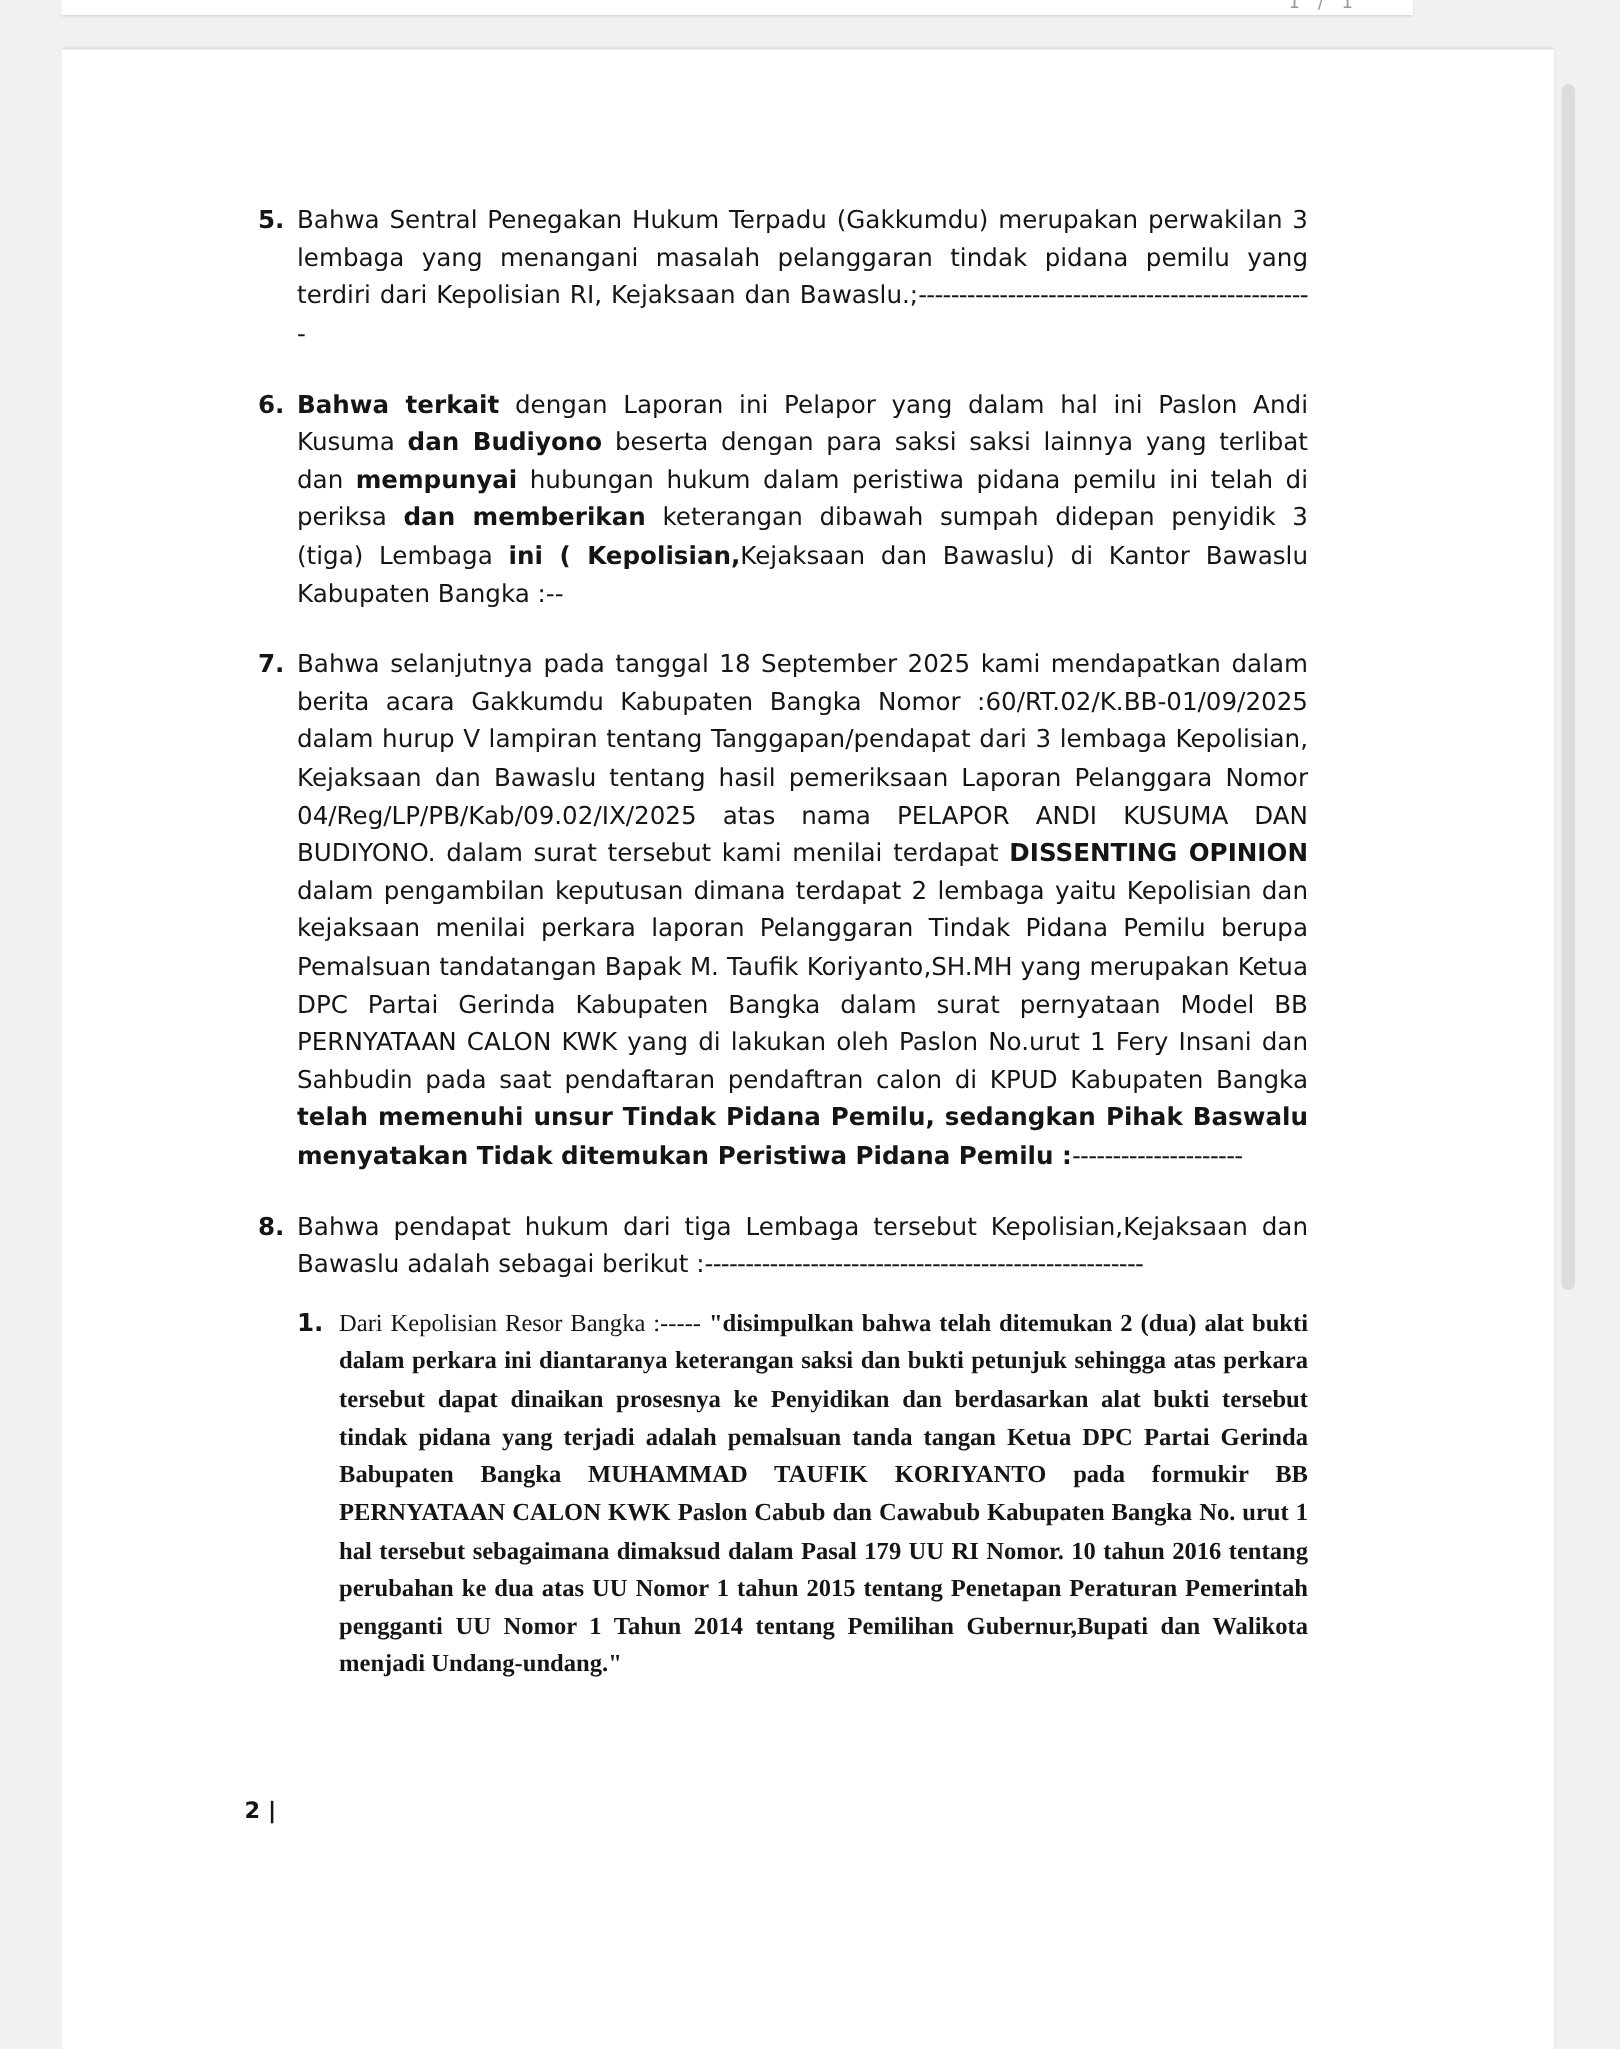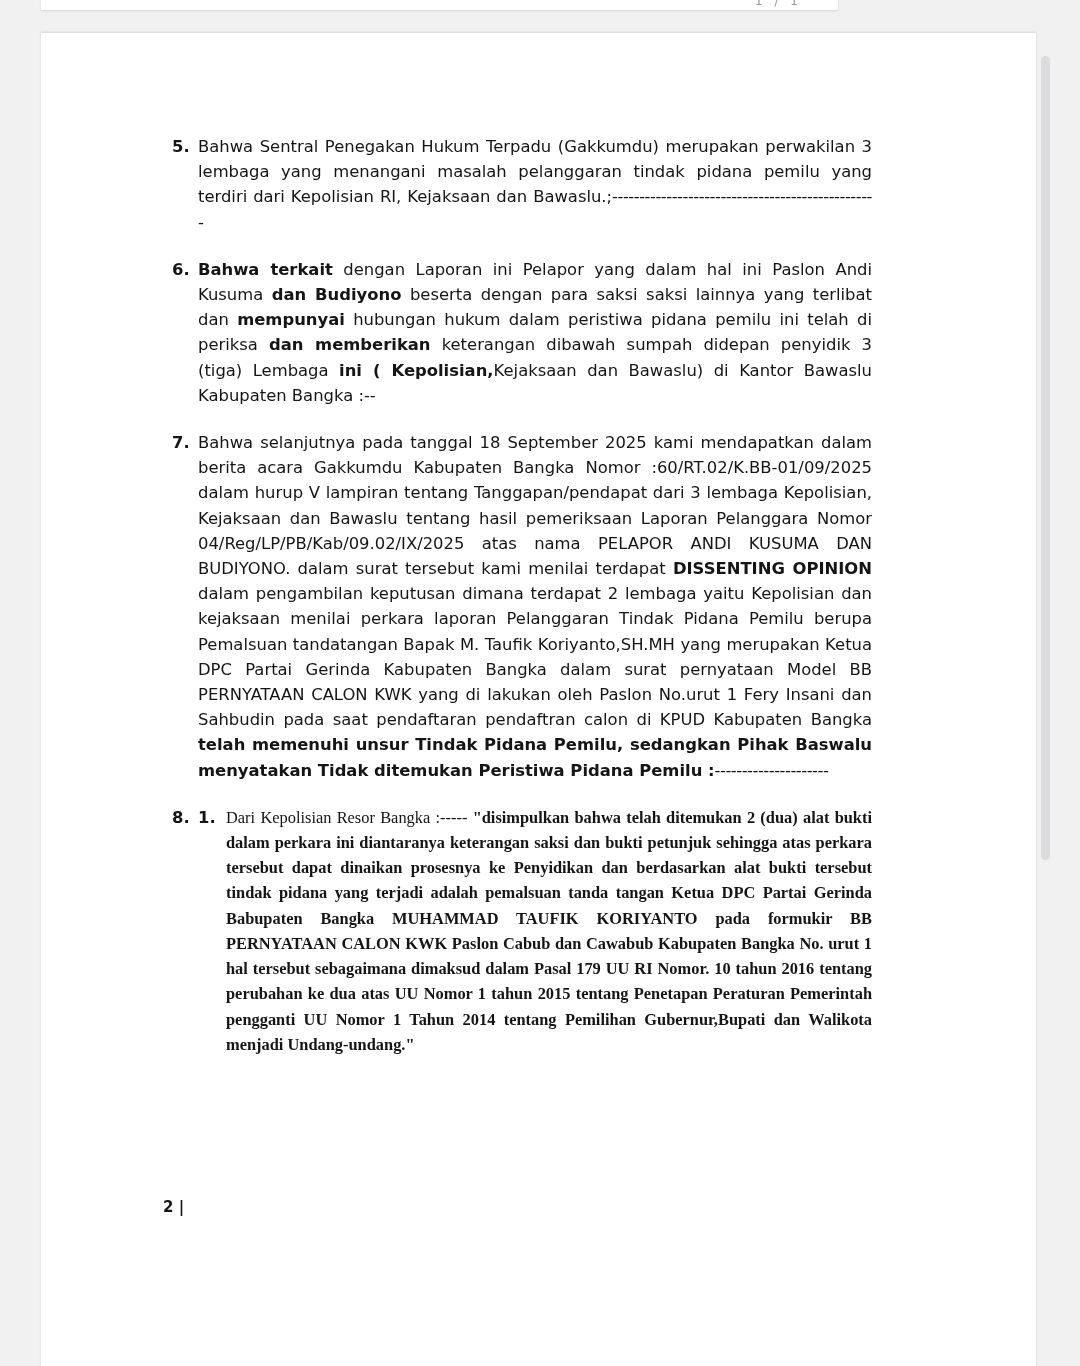--- a/index.html
+++ b/index.html
@@ -12,21 +12,21 @@
       background: #f1f1f1;
       position: relative;
       overflow: hidden;
       font-family: "DejaVu Sans", sans-serif;
       color: #151515;
     }
     .prev-page {
       position: absolute;
       left: 41px;
       top: 0;
-      width: 797px;
+      width: 901px;
       height: 10px;
       background: #ffffff;
       box-shadow: 0 1px 2px rgba(0,0,0,0.12);
     }
     .prev-page .prev-page-number {
       position: absolute;
       right: 36px;
       top: -6px;
       font-size: 12px;
       color: #9a9a9a;
@@ -130,20 +130,23 @@
 
     <div class="item">
       <span class="num">7.</span>
       <p>
         <span>Bahwa selanjutnya pada tanggal 18 September 2025 kami mendapatkan dalam berita acara Gakkumdu Kabupaten Bangka Nomor :60/RT.02/K.BB-01/09/2025 dalam hurup V lampiran tentang Tanggapan/pendapat dari 3 lembaga Kepolisian, Kejaksaan dan Bawaslu tentang hasil pemeriksaan Laporan Pelanggara Nomor 04/Reg/LP/PB/Kab/09.02/IX/2025 atas nama  PELAPOR ANDI KUSUMA DAN BUDIYONO. dalam surat tersebut kami menilai terdapat </span><span class="b">DISSENTING OPINION</span><span> dalam pengambilan keputusan dimana terdapat 2 lembaga yaitu Kepolisian dan kejaksaan menilai perkara laporan Pelanggaran Tindak Pidana Pemilu berupa Pemalsuan tandatangan Bapak M. Taufik Koriyanto,SH.MH yang merupakan Ketua DPC Partai Gerinda Kabupaten Bangka dalam surat pernyataan Model BB PERNYATAAN  CALON KWK yang di lakukan oleh Paslon No.urut 1 Fery Insani dan Sahbudin pada saat pendaftaran pendaftran calon di KPUD Kabupaten Bangka </span><span class="b">telah memenuhi unsur Tindak Pidana Pemilu, sedangkan Pihak Baswalu menyatakan Tidak ditemukan Peristiwa Pidana Pemilu :</span><span class="dash">---------------------</span>
       </p>
     </div>
 
     <div class="item">
       <span class="num">8.</span>
+      <p>
+        <span>Bahwa pendapat hukum dari tiga Lembaga tersebut Kepolisian,Kejaksaan dan Bawaslu adalah sebagai berikut :</span><span class="dash">------------------------------------------------------</span>
+      </p>
       <div class="sub-list">
         <div class="sub-item">
           <span class="num">1.</span>
           <p>
             <span>Dari Kepolisian Resor Bangka :----- </span><span class="b">"disimpulkan bahwa telah ditemukan 2 (dua) alat bukti dalam perkara ini diantaranya keterangan saksi dan bukti petunjuk sehingga atas perkara tersebut  dapat dinaikan prosesnya ke Penyidikan dan berdasarkan alat bukti tersebut tindak pidana yang terjadi adalah pemalsuan tanda tangan  Ketua DPC Partai Gerinda Babupaten Bangka MUHAMMAD TAUFIK KORIYANTO pada formukir BB PERNYATAAN CALON KWK Paslon Cabub dan Cawabub Kabupaten Bangka No. urut 1 hal tersebut sebagaimana dimaksud dalam Pasal 179 UU RI Nomor. 10 tahun 2016 tentang perubahan ke dua atas UU Nomor 1 tahun 2015 tentang Penetapan Peraturan Pemerintah pengganti  UU Nomor 1 Tahun 2014 tentang Pemilihan Gubernur,Bupati dan Walikota menjadi  Undang-undang."</span>
           </p>
         </div>
       </div>
     </div>
 

